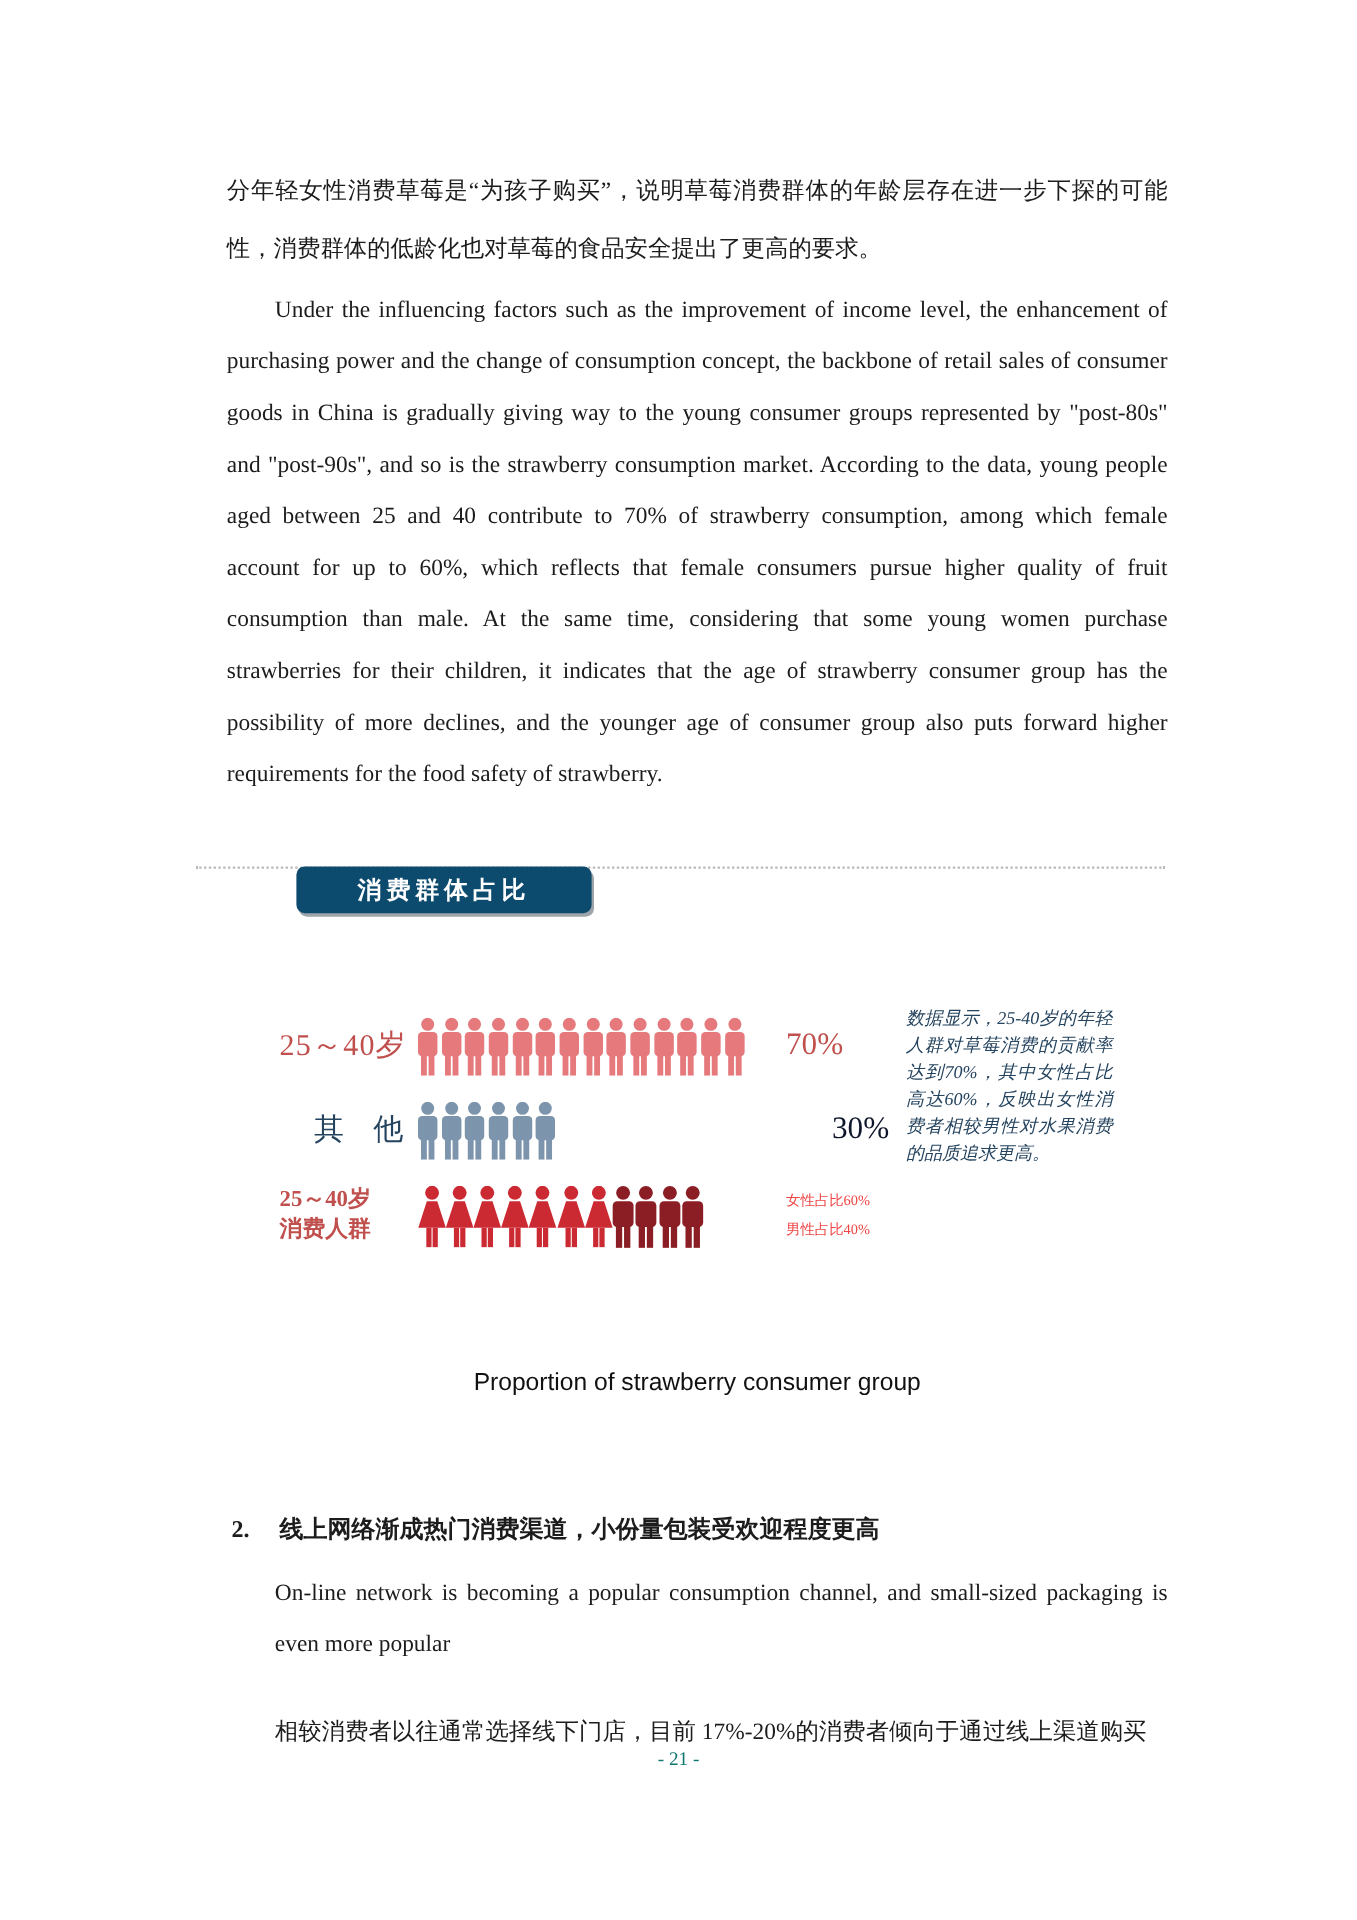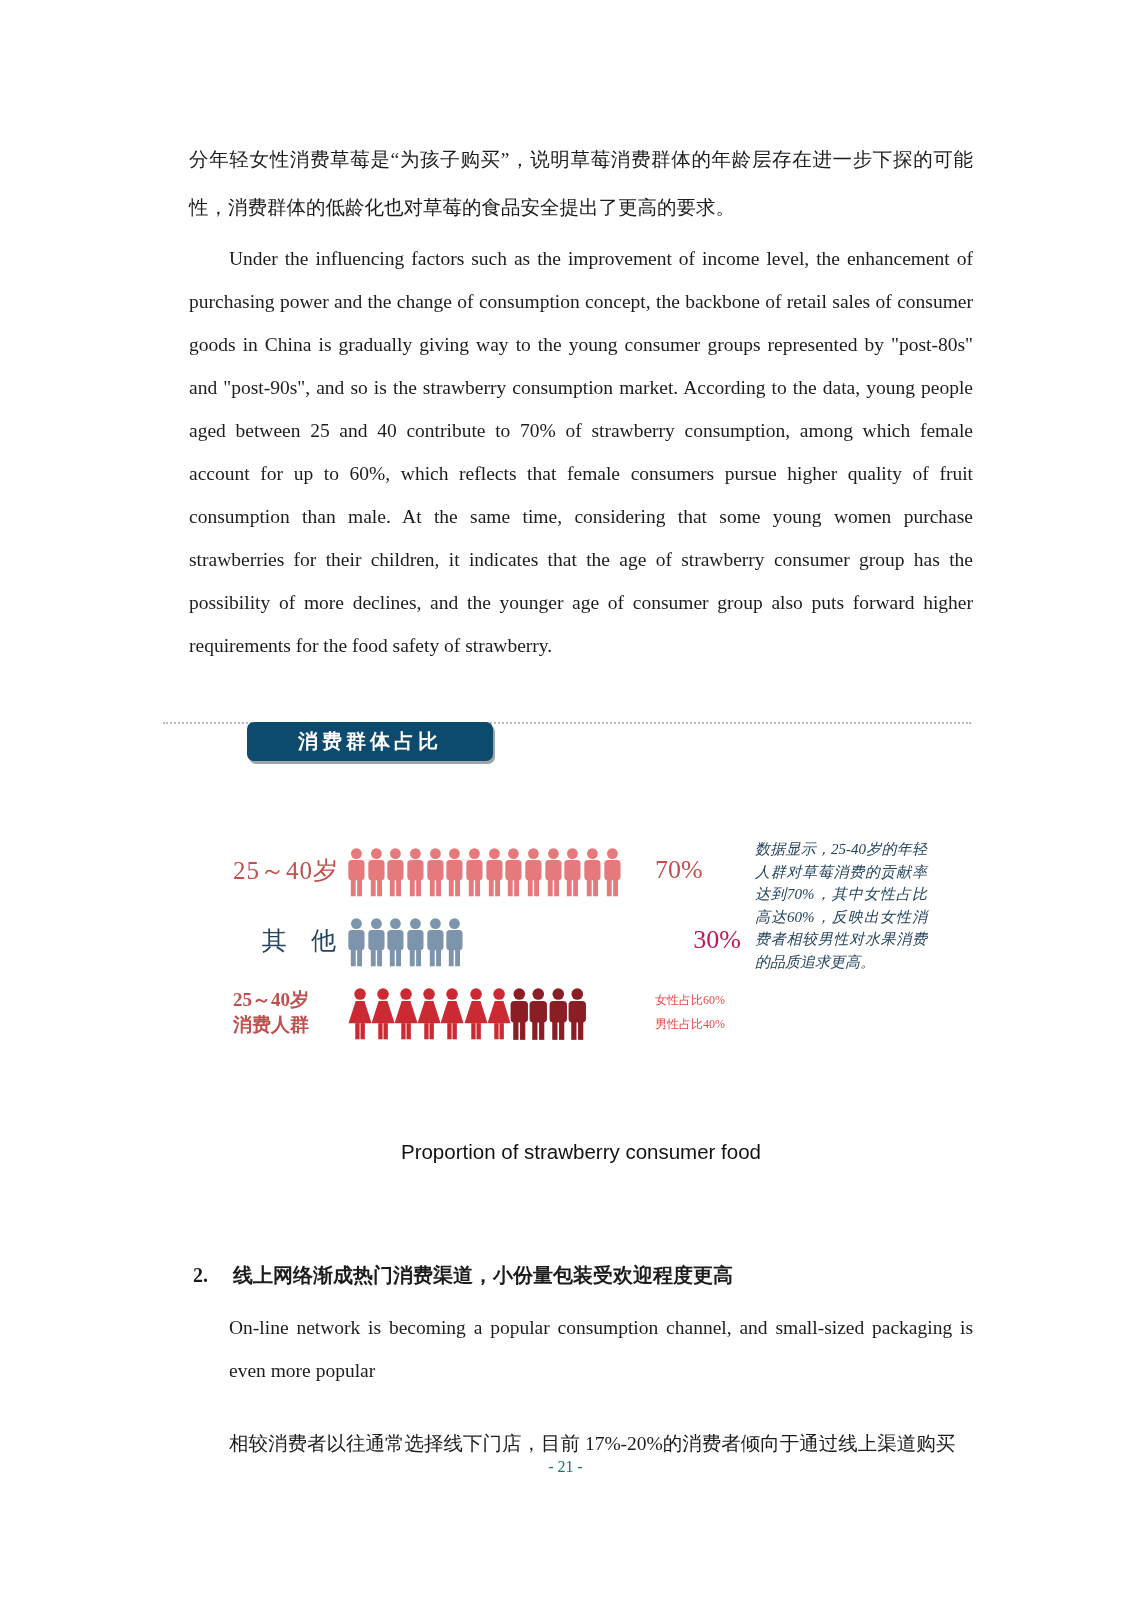--- a/index.html
+++ b/index.html
@@ -30,21 +30,21 @@
          grid-template-rows:64px 64px 68px;row-gap:6px;}
   .c-label{grid-column:2;align-self:center;}
   .c-icons{grid-column:3;align-self:end;display:flex;align-items:flex-end;}
   .c-value{grid-column:4;align-self:center;padding-left:10px;font-size:26px;}
   .c-note{grid-column:5;grid-row:1 / span 2;padding-left:14px;align-self:start;}
   .r1{grid-row:1;} .r2{grid-row:2;text-align:right;} .r3{grid-row:3;}
 
   .lbl-red{color:#c0504d;font-size:25px;letter-spacing:1px;}
   .lbl-navy{color:#24435e;font-size:25px;letter-spacing:9px;}
   .lbl-red-sm{color:#c0504d;font-size:19px;line-height:25px;font-weight:bold;}
-  .val-red{color:#c0504d;} .val-navy{color:#be185d;}
+  .val-red{color:#c0504d;} .val-navy{color:#0f172a;}
   .note-text{color:#24435e;font-size:15px;line-height:22.5px;width:172px;text-align:justify;font-style:italic;}
   .gender-labels{grid-column:4 / span 2;grid-row:3;align-self:center;padding-left:10px;
                  color:#ef4444;font-size:12px;line-height:24px;}
 
   .icons-sm svg{height:54px;width:auto;margin-right:-3.2px;}
   .icons-lg svg.pic-female{height:58px;width:auto;margin-right:-7px;}
   .icons-lg svg.pic-male{height:58px;width:auto;margin-right:-5px;}
 
   .caption{margin-top:94px;text-align:center;
            font-family:"Liberation Sans","DejaVu Sans",sans-serif;
@@ -203,21 +203,21 @@
               <use href="#p-male"></use>
             </svg>
           </span>
       </div>
       <div class="gender-labels">
         <div>女性占比60%</div>
         <div>男性占比40%</div>
       </div>
     </div>
 
-    <div class="caption">Proportion of strawberry consumer food</div>
+    <div class="caption">Proportion of strawberry consumer group</div>
 
     <div class="sec2-head">
       <span class="sec2-num">2.</span>
       <span>线上网络渐成热门消费渠道，小份量包装受欢迎程度更高</span>
     </div>
     <p class="sec2-sub">On-line network is becoming a popular consumption channel, and small-sized packaging is even more popular</p>
     <p class="sec2-body">相较消费者以往通常选择线下门店，目前 17%-20%的消费者倾向于通过线上渠道购买</p>
 
   </div>
 

